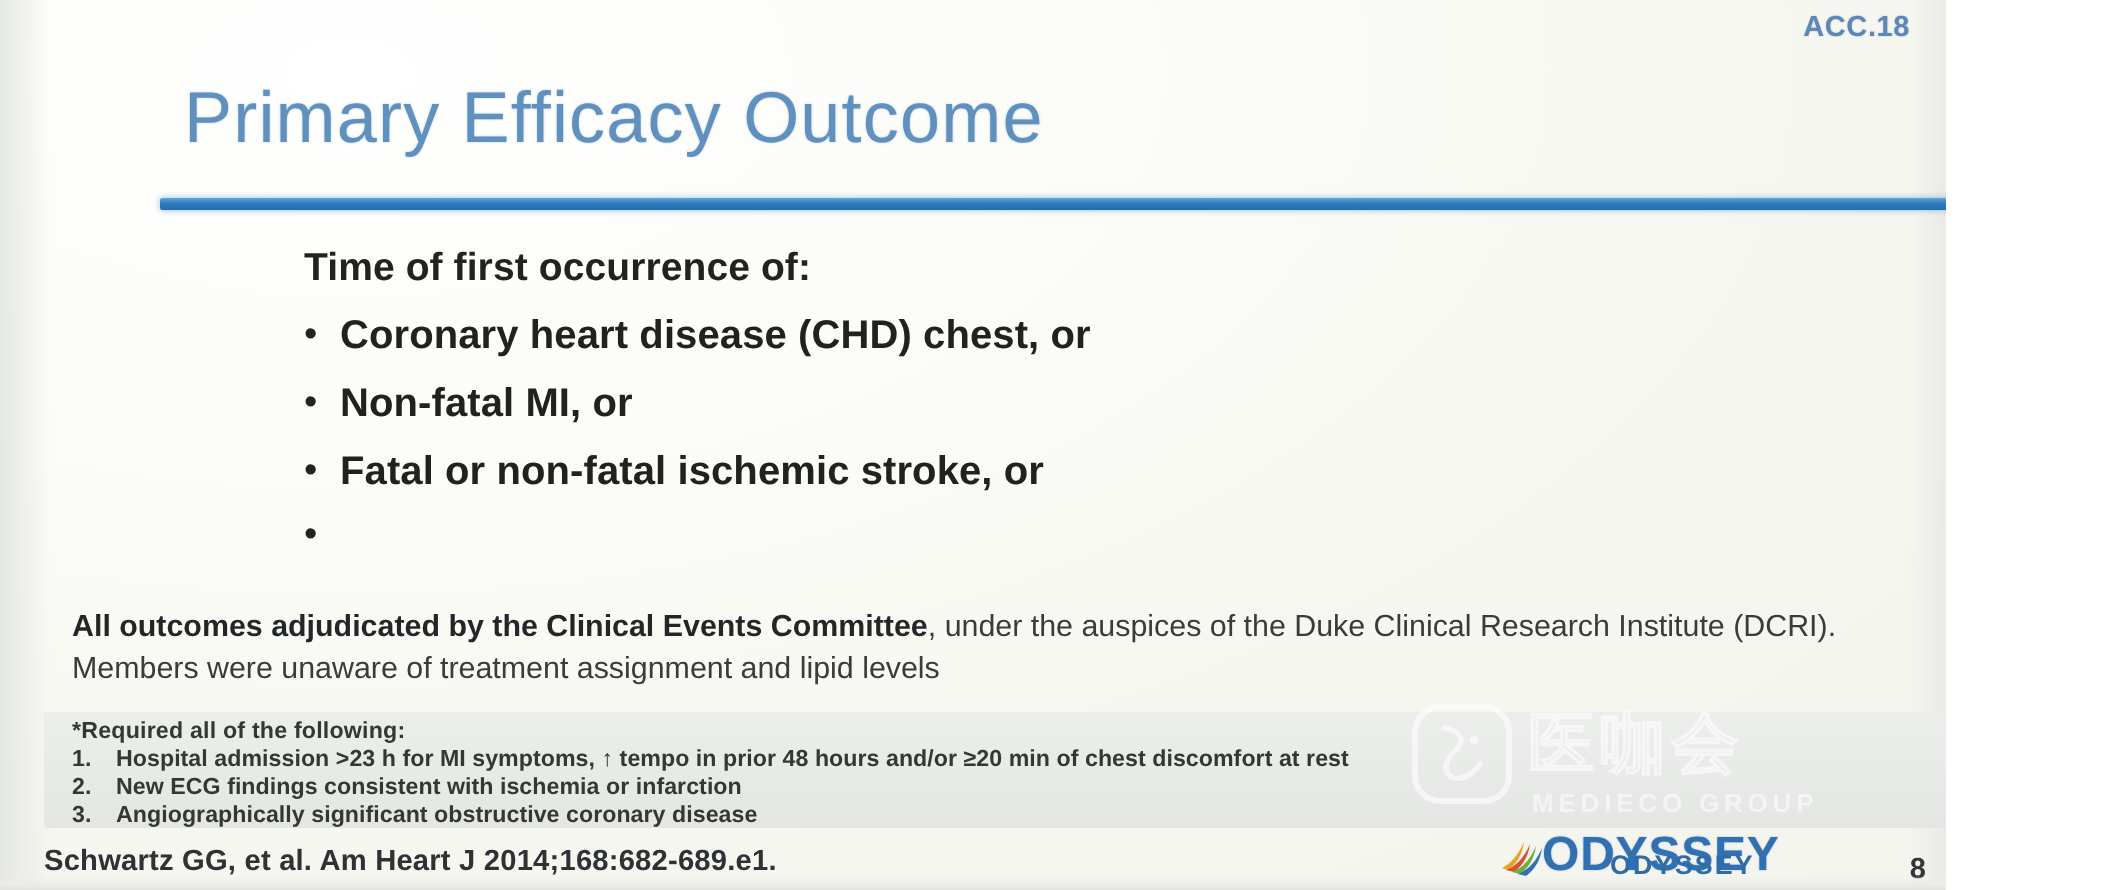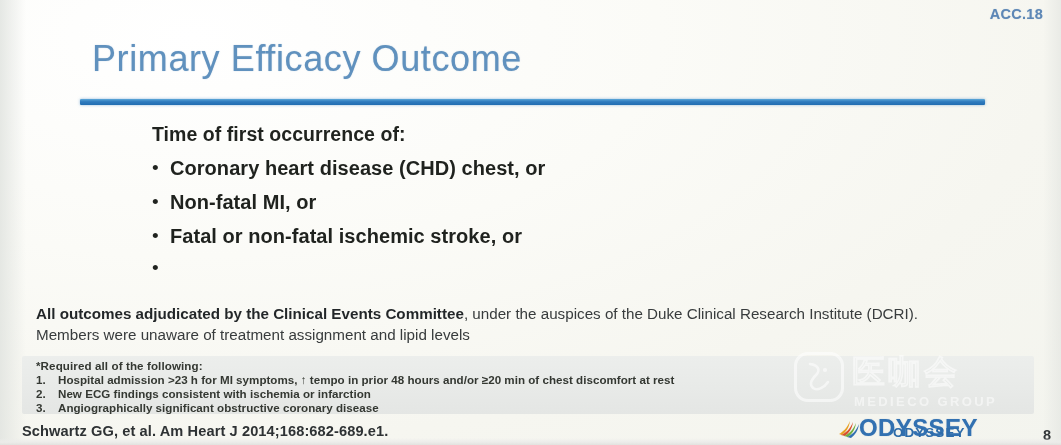--- a/index.html
+++ b/index.html
@@ -6,21 +6,21 @@
     margin: 0;
     padding: 0;
     background: #ffffff;
   }
   body {
     font-family: "Liberation Sans", sans-serif;
   }
 
   #slide {
     position: relative;
-    width: 1061px;
+    width: 973px;
     height: 445px;
     overflow: hidden;
     background:
       radial-gradient(ellipse at 18% 8%, #ffffff 0%, #fbfbf7 38%, #f6f6f0 70%, #f3f4ee 100%);
   }
 
   
   #left-vignette {
     position: absolute;
     left: 0; top: 0;

